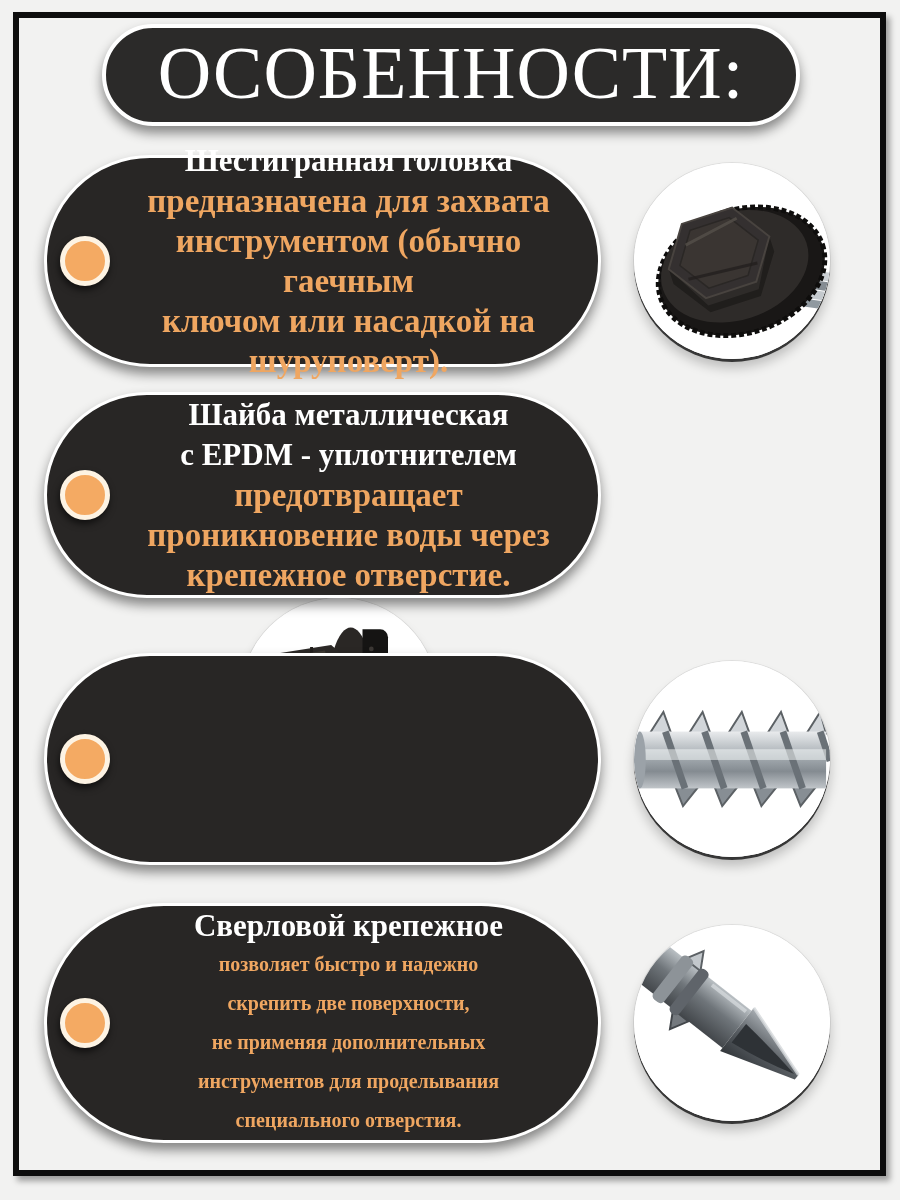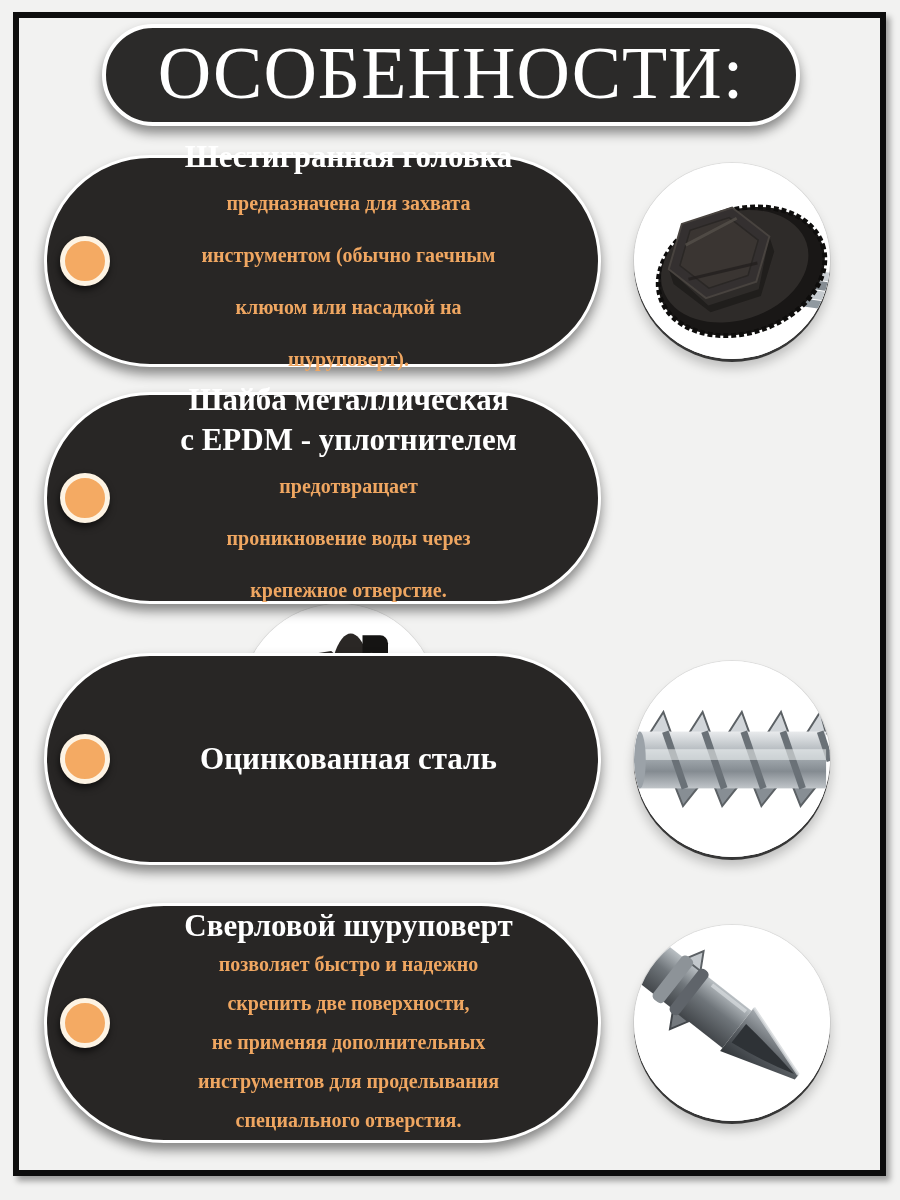--- a/index.html
+++ b/index.html
@@ -49,21 +49,21 @@
     text-align:center;
     padding:0 24px 0 76px;box-sizing:border-box;
   }
   .bullet{
     position:absolute;left:13px;top:50%;transform:translateY(-50%);
     width:40px;height:40px;border-radius:50%;
     background:#f4aa63;border:5px solid #fdf3e3;
     box-shadow:-1px 4px 7px rgba(0,0,0,0.6);
   }
   .heading{color:#ffffff;font-size:31px;font-weight:bold;line-height:40px;}
-  .body{color:#efa661;font-size:20px;font-weight:bold;line-height:52px;}
+  .body{color:#efa661;font-size:33px;font-weight:bold;line-height:40px;}
   .row4 .heading{line-height:39px;}
   .row4 .body{font-size:20px;line-height:39px;}
 
   
   .photo-circle{
     width:196px;height:196px;border-radius:50%;
     background:#ffffff;margin-left:33px;flex:0 0 auto;
     box-shadow:0 3px 0 rgba(20,20,20,0.8), 0 9px 12px rgba(0,0,0,0.22), 0 0 0 1px rgba(0,0,0,0.07);
     overflow:hidden;display:flex;
   }
@@ -154,21 +154,20 @@
         <path d="M40 56 L40 152" stroke="#3d3936" stroke-width="3" fill="none"></path>
         <path d="M72 50 L72 157" stroke="#211e1c" stroke-width="3" fill="none"></path>
         <path d="M44 62 L86 55" stroke="#454039" stroke-width="3" fill="none" opacity="0.7"></path>
       </svg>
     </div>
   </div>
 
   <div class="row row3">
     <div class="capsule">
       <span class="bullet"></span>
-      <div class="heading">Оцинкованная сталь</div>
     </div>
     <div class="photo-circle">
       <svg viewBox="0 0 200 200" aria-label="galvanized-steel-thread-closeup-photo">
         <defs>
           <linearGradient id="g3s" x1="0" y1="0" x2="0" y2="1">
             <stop offset="0" stop-color="#e9ebed"></stop>
               <stop offset="0.4" stop-color="#aab1b6"></stop>
               <stop offset="0.7" stop-color="#848b91"></stop>
               <stop offset="1" stop-color="#c0c5c9"></stop>
           </linearGradient>
@@ -195,21 +194,21 @@
         </g>
         <rect x="4" y="90" width="192" height="11" fill="#f3f5f6" opacity="0.55"></rect>
         <ellipse cx="6" cy="101" rx="6" ry="29" fill="#9ba2a8"></ellipse>
       </svg>
     </div>
   </div>
 
   <div class="row row4">
     <div class="capsule">
       <span class="bullet"></span>
-      <div class="heading">Сверловой шуруповерт</div>
+      <div class="heading">Сверловой крепежное</div>
       <div class="body">позволяет быстро и надежно<br>скрепить две поверхности,<br>не применяя дополнительных<br>инструментов для проделывания<br>специального отверстия.</div>
     </div>
     <div class="photo-circle">
       <svg viewBox="0 0 200 200" aria-label="drill-point-tip-closeup-photo">
         <defs>
           <linearGradient id="g4s" x1="0" y1="0" x2="0" y2="1">
             <stop offset="0" stop-color="#b9bfc3"></stop>
               <stop offset="0.45" stop-color="#6f757a"></stop>
               <stop offset="1" stop-color="#43474b"></stop>
           </linearGradient>

